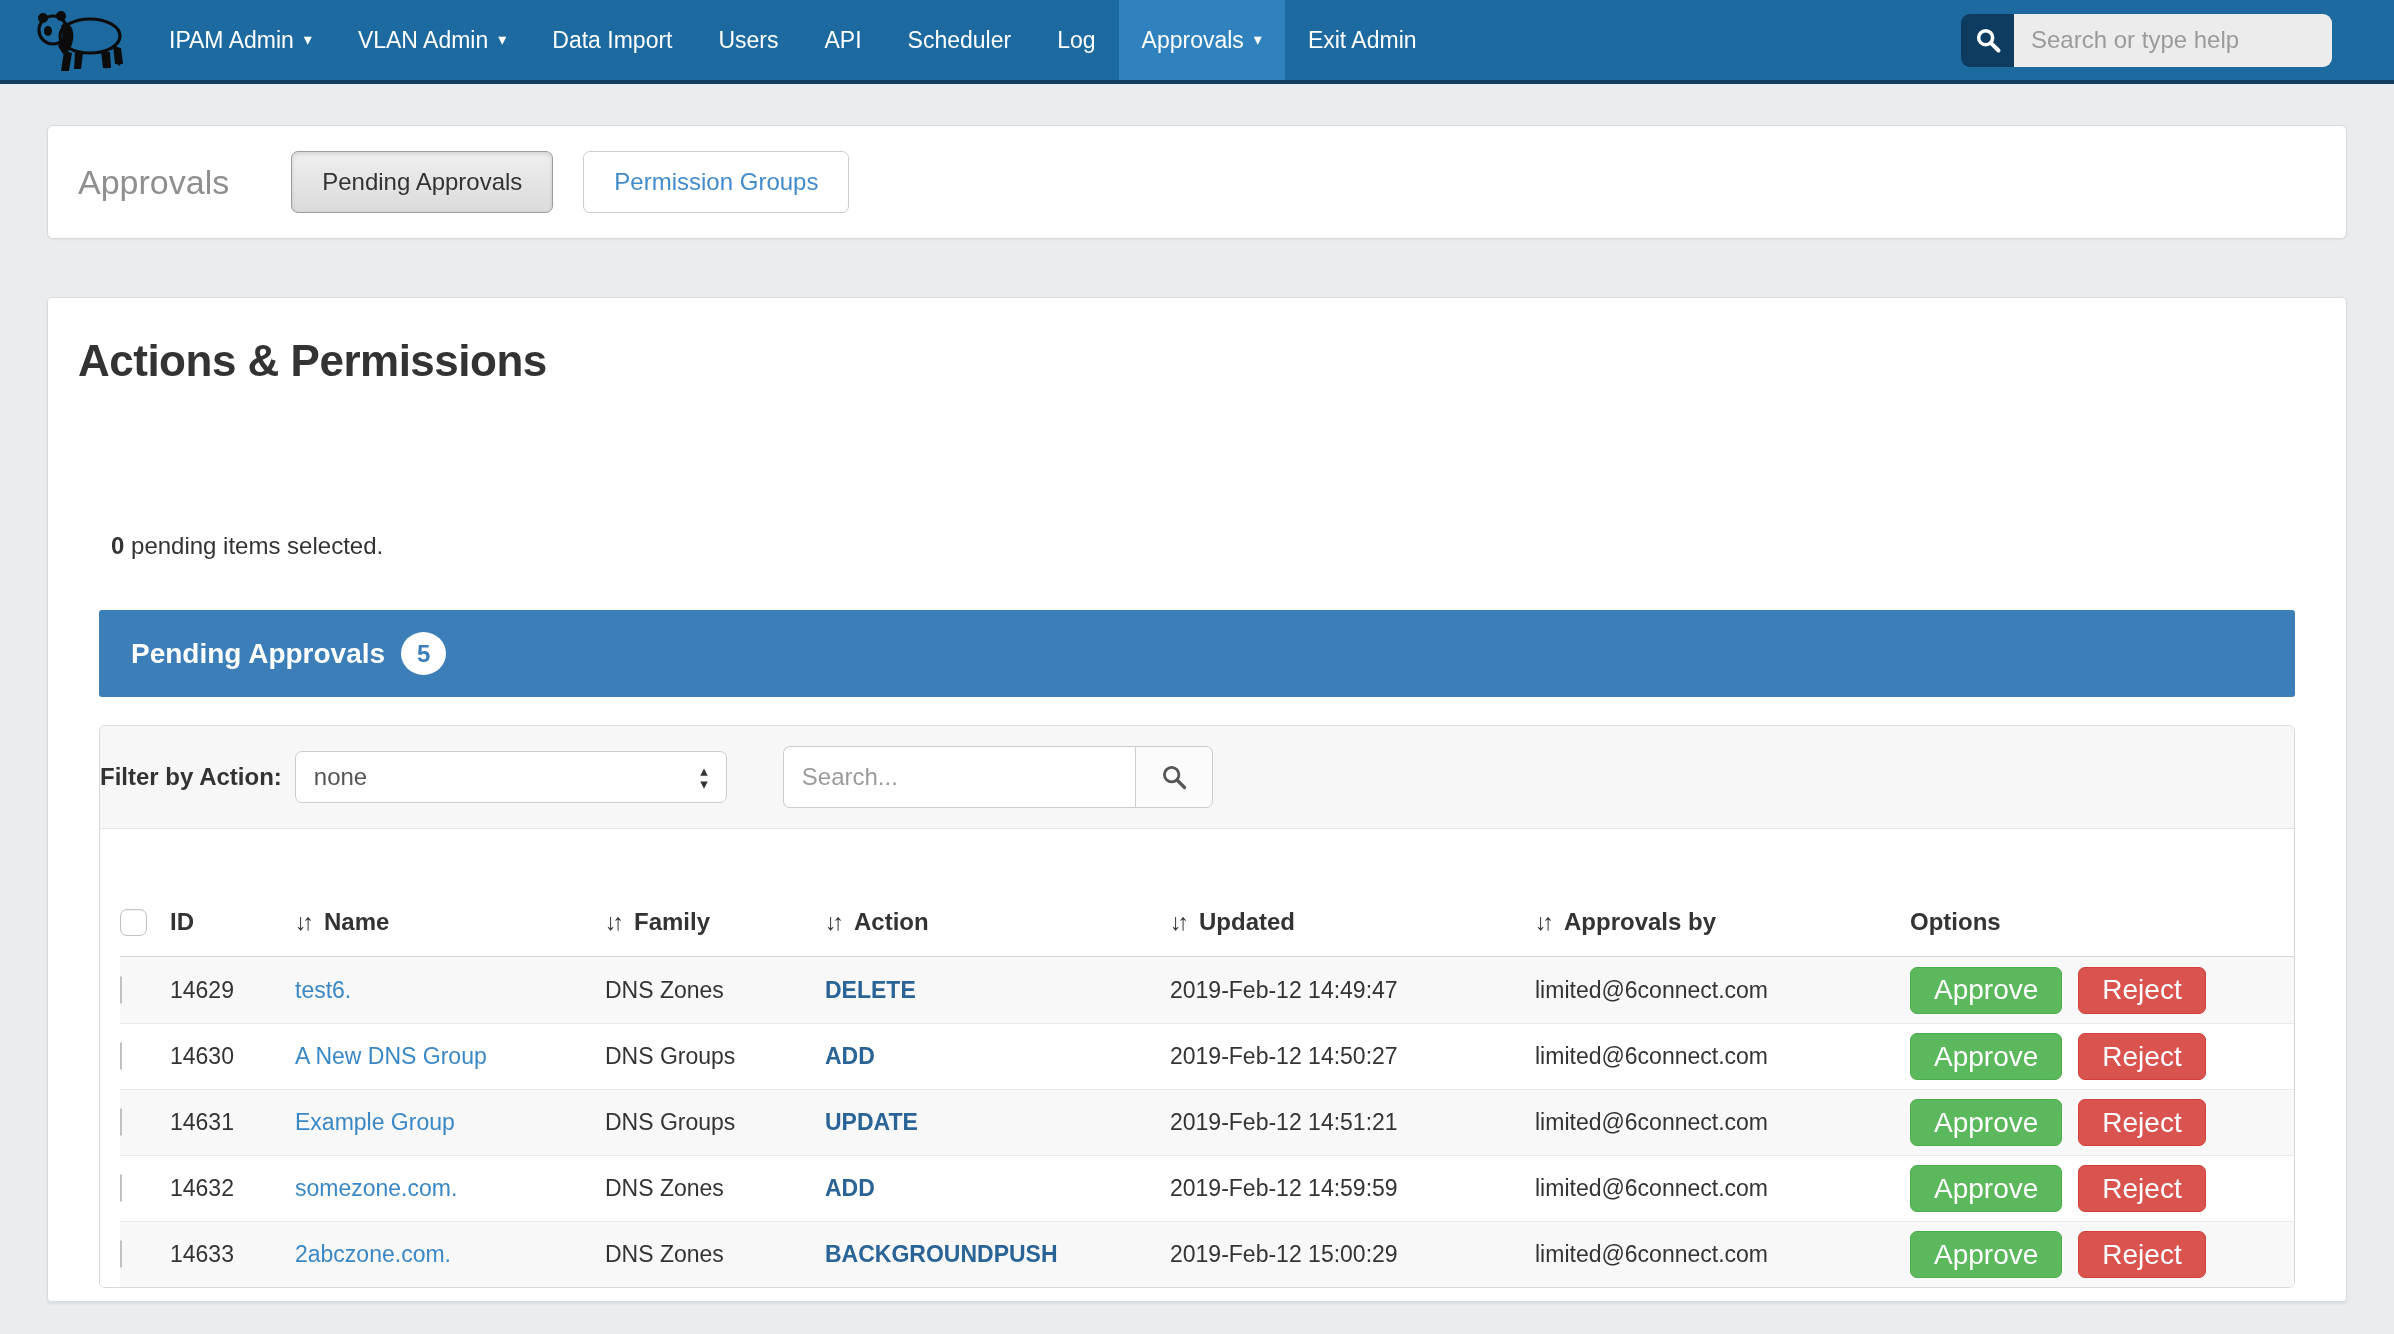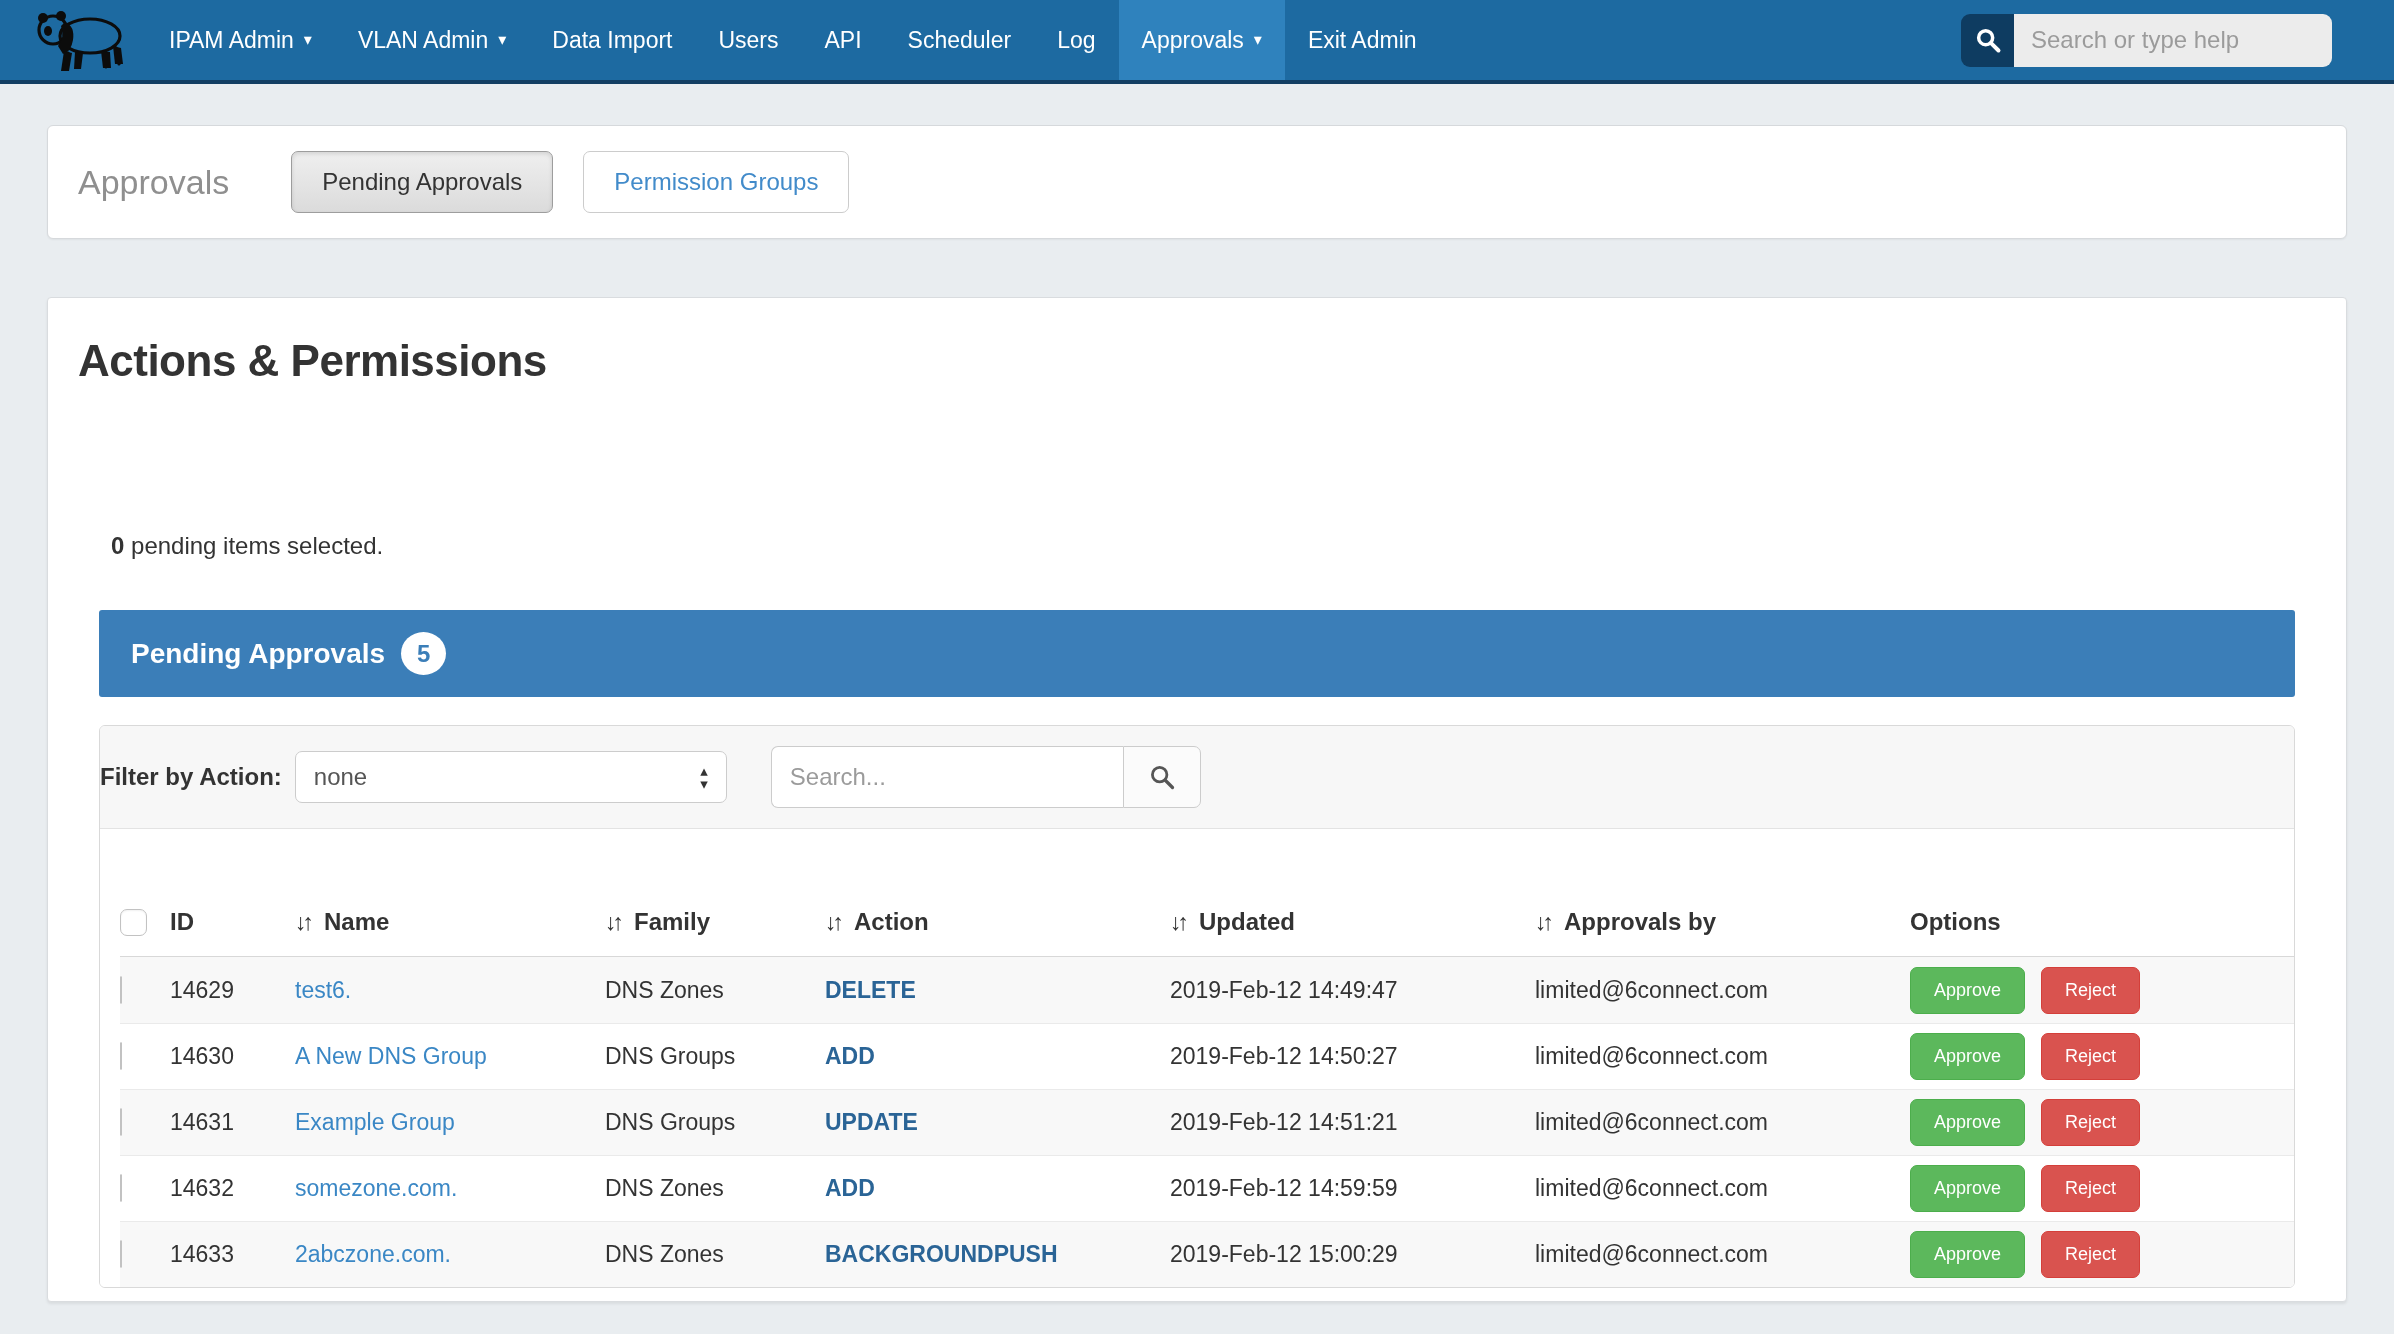--- a/index.html
+++ b/index.html
@@ -81,21 +81,21 @@
     height:103px; background:#f7f7f7; border-bottom:1px solid #e3e3e3;
     display:flex; align-items:center; justify-content:flex-start; padding-right:48px;
   }
   .filter-label { font-size:24px; font-weight:700; color:#333; margin-right:13px; white-space:nowrap; }
   .select {
     width:432px; height:52px; background:#fff; border:1px solid #ccc; border-radius:7px;
     display:flex; align-items:center; padding:0 18px; font-size:24px; color:#555; cursor:pointer;
   }
   .select .stepper { margin-left:auto; display:flex; flex-direction:column; align-items:center; color:#333; }
   .select .stepper i { font-style:normal; font-size:15px; line-height:13px; }
-  .search-group { display:flex; margin-left:44px; height:62px; }
+  .search-group { display:flex; margin-left:56px; height:62px; }
   .search-group input {
     width:352px; border:1px solid #ccc; border-right:none; border-radius:7px 0 0 7px;
     font-size:24px; padding:0 18px; color:#333; background:#fff; outline:none;
   }
   .search-btn {
     width:78px; border:1px solid #ccc; border-radius:0 7px 7px 0; background:#fbfbfb;
     display:flex; align-items:center; justify-content:center; color:#555; cursor:pointer;
   }
 
   
@@ -112,21 +112,21 @@
   .tbody .trow + .trow { border-top:1px solid #eaeaea; }
   .tbody .trow:nth-child(odd) { background:#f8f8f8; }
   .checkbox {
     width:27px; height:27px; border:1px solid #c2c2c2; border-radius:7px; background:#fff;
     box-shadow:inset 0 1px 2px rgba(0,0,0,.06); cursor:pointer;
   }
   .link { color:var(--link-blue,#3a87c5); text-decoration:none; cursor:pointer; }
   .action-link { color:var(--action-blue,#2a6496); font-weight:700; text-decoration:none; cursor:pointer; }
   .opts { display:flex; gap:16px; }
   .btn {
-    height:47px; padding:0 23px; border-radius:7px; font-size:18px; color:#fff;
+    height:47px; padding:0 23px; border-radius:7px; font-size:28px; color:#fff;
     display:inline-flex; align-items:center; cursor:pointer; border:1px solid transparent;
   }
   .btn-approve { background:var(--approve-green,#5cb85c); border-color:var(--approve-border,#4cae4c); }
   .btn-reject  { background:var(--reject-red,#d9534f);  border-color:var(--reject-border,#d43f3a); }
 </style>
 </head>
 <body>
 
 <div class="screen">
 

